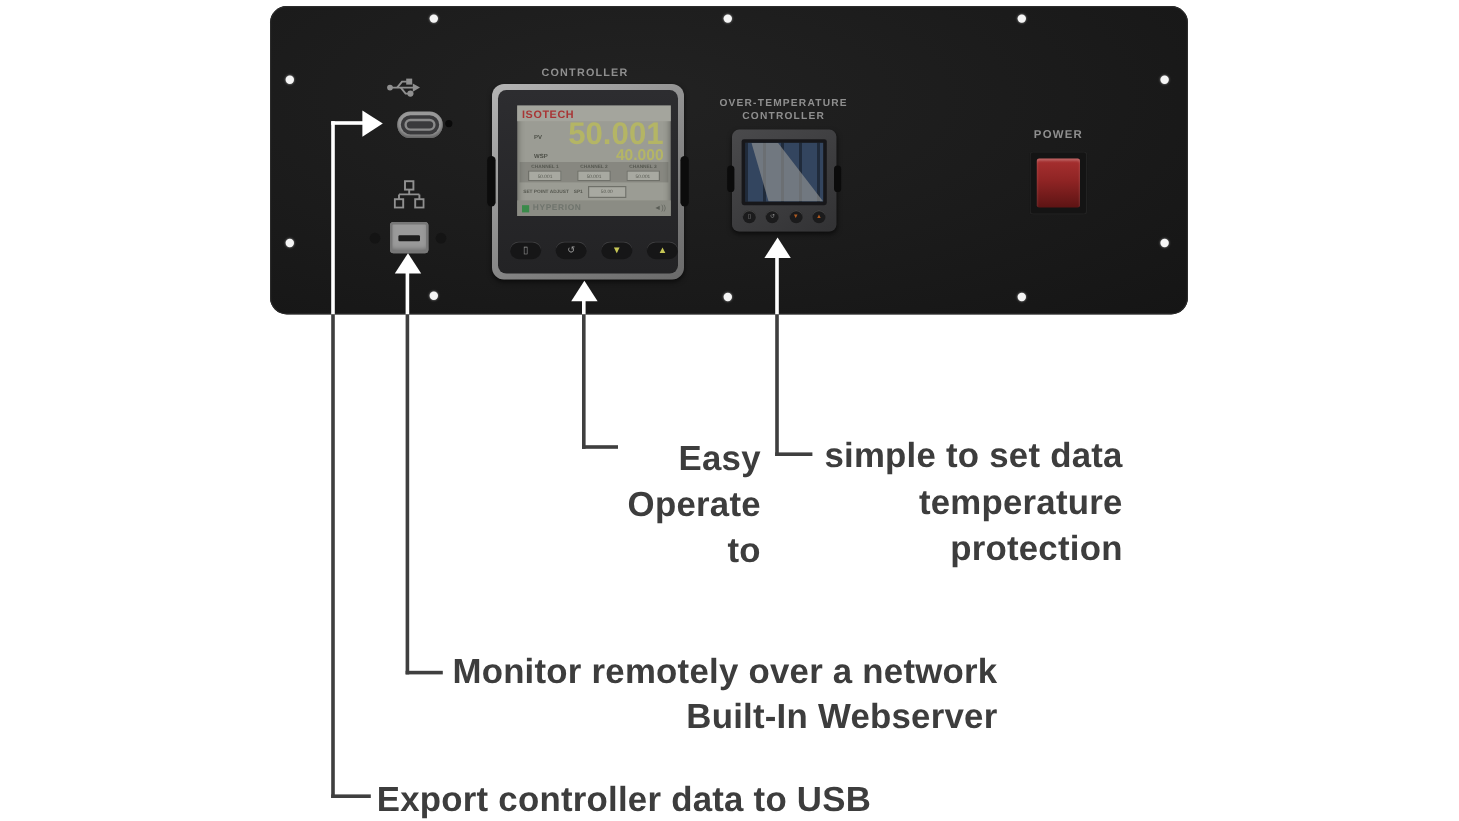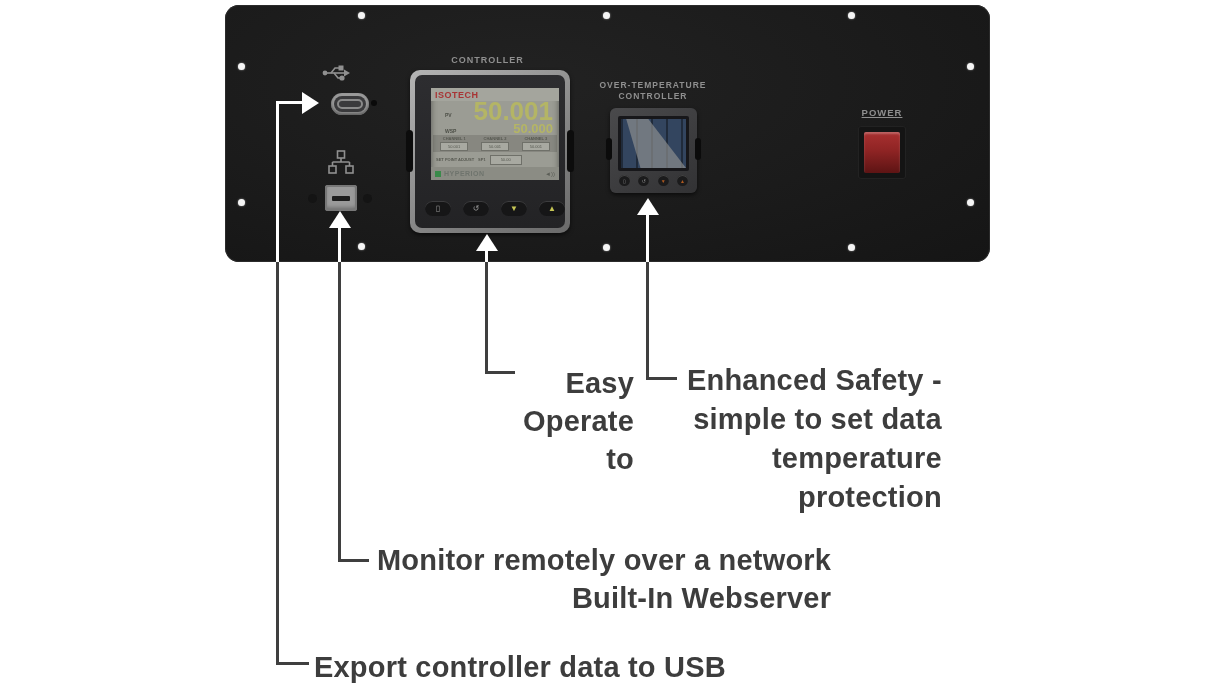--- a/index.html
+++ b/index.html
@@ -139,21 +139,21 @@
   <div class="ctrl">
     <div class="ctrl-notch" style="left:-4px;"></div>
     <div class="ctrl-notch" style="right:-4px;"></div>
     <div class="ctrl-in">
       <div class="disp">
         <div class="disp-head"></div>
         <div class="brand">ISOTECH</div>
         <div class="pv-lab">PV</div>
         <div class="pv-big">50.001</div>
         <div class="wsp-lab">WSP</div>
-        <div class="wsp-val">50.000</div>
+        <div class="wsp-val">40.000</div>
         <div class="chan-band">
           <div class="chan">
             <div class="cl">CHANNEL 1</div>
             <div class="cv">50.001</div>
           </div>
           <div class="chan">
             <div class="cl">CHANNEL 2</div>
             <div class="cv">50.001</div>
           </div>
           <div class="chan">
@@ -211,41 +211,40 @@
         </div>
       <div class="obtn org">
           <span>▼</span>
         </div>
       <div class="obtn org">
           <span>▲</span>
         </div>
     </div>
   </div>
 
-  <div class="plabel" style="left:840px;top:107px;width:84px;font-size:9.5px;text-decoration:underline;">POWER</div>
+  <div class="plabel" style="left:840px;top:107px;width:84px;font-size:9.5px;">POWER</div>
   <div class="pswitch">
     <div class="procker"></div>
   </div>
 
   <div class="arr-up" style="left:476px;top:234px;"></div>
   <div class="lv white" style="left:485px;top:249px;height:13px;"></div>
   <div class="lv dark" style="left:485px;top:262px;height:112px;"></div>
   <div class="lh dark" style="left:485px;top:371px;width:30px;"></div>
   <div class="note" style="left:523px;top:364px;">
     <div>Easy</div>
     <div>Operate</div>
     <div>to</div>
   </div>
 
   <div class="arr-up" style="left:637px;top:198px;"></div>
   <div class="lv white" style="left:646px;top:213px;height:49px;"></div>
   <div class="lv dark" style="left:646px;top:262px;height:118px;"></div>
   <div class="lh dark" style="left:646px;top:377px;width:31px;"></div>
   <div class="note tight" style="left:687px;top:361px;">
-    <div>Enhanced Safety -</div>
     <div>simple to set data</div>
     <div>temperature</div>
     <div>protection</div>
   </div>
 
   <div class="arr-up" style="left:329px;top:211px;"></div>
   <div class="lv white" style="left:338px;top:226px;height:36px;"></div>
   <div class="lv dark" style="left:338px;top:262px;height:300px;"></div>
   <div class="lh dark" style="left:338px;top:559px;width:31px;"></div>
   <div class="note" style="left:377px;top:541px;">

